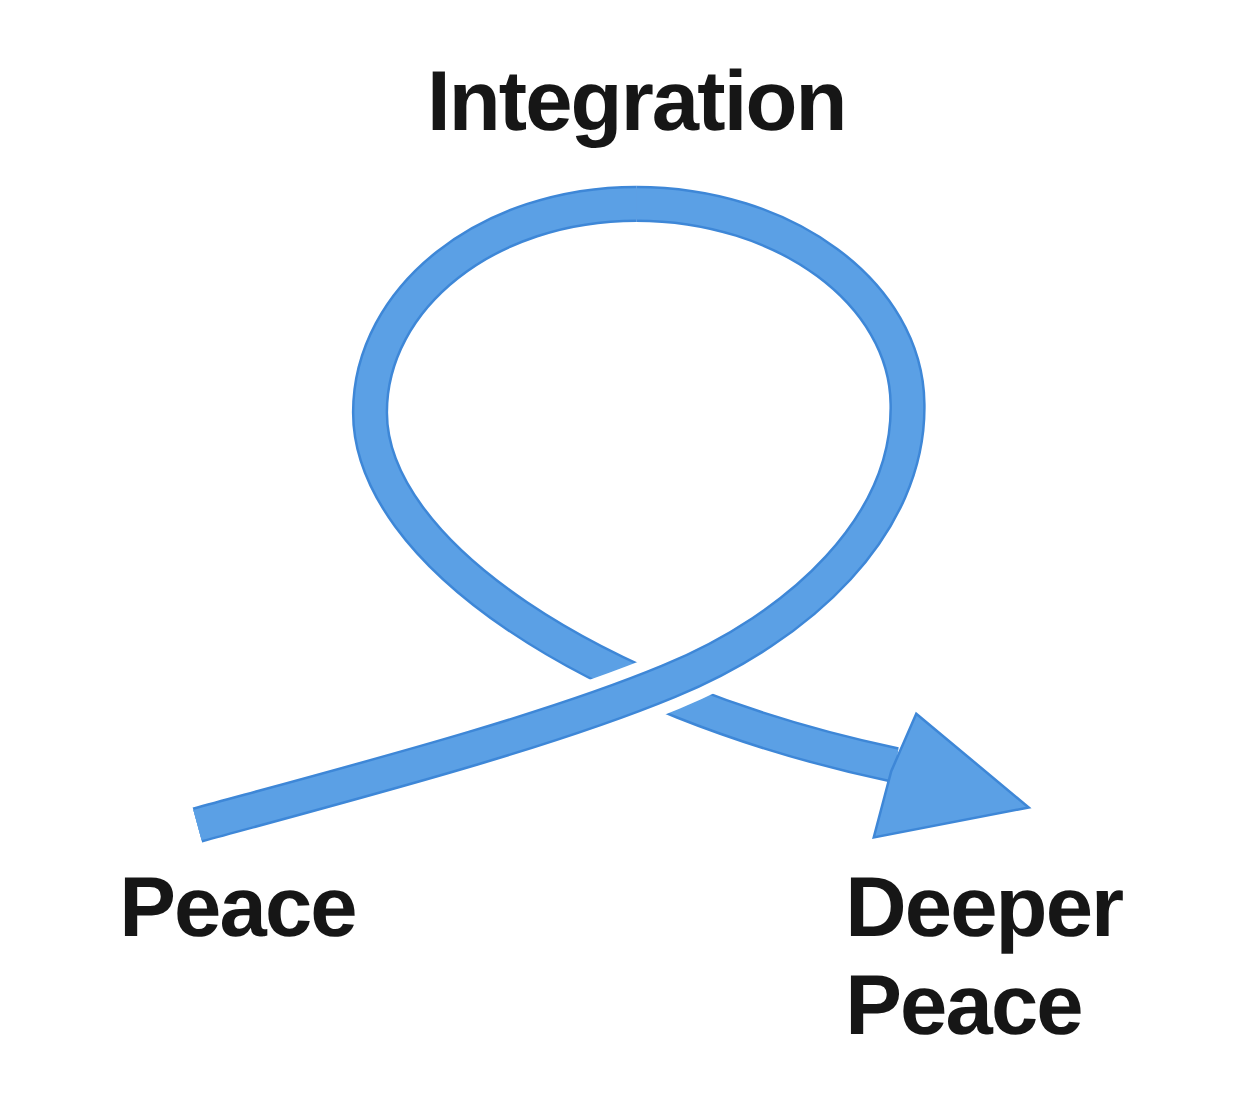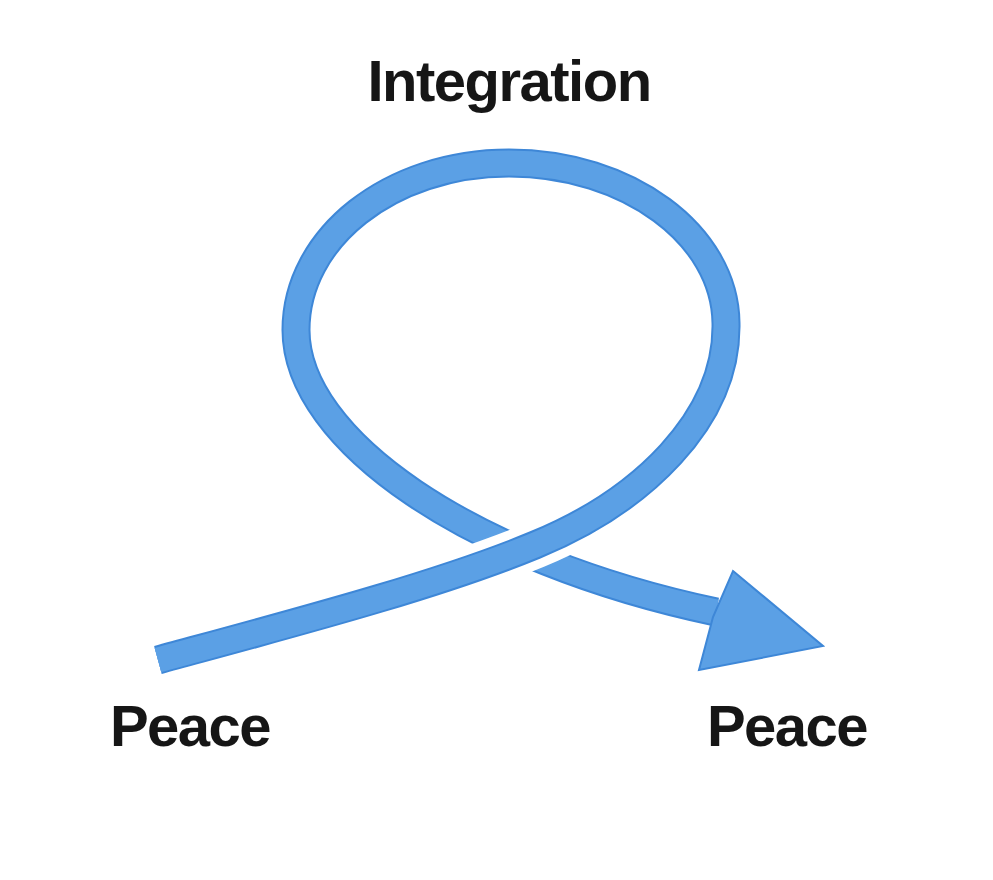--- a/index.html
+++ b/index.html
@@ -18,21 +18,21 @@
   .stage svg {
     position: absolute;
     left: 0;
     top: 0;
   }
   .label {
     position: absolute;
     transform: translateX(-50%);
     color: var(--text, #161616);
     font-weight: 700;
-    font-size: 58px;
+    font-size: 68px;
     letter-spacing: -1.5px;
     line-height: 78px;
     white-space: nowrap;
     text-align: left;
   }
 </style>
 </head>
 <body>
 
 <div class="stage">
@@ -47,16 +47,17 @@
     <polygon points="733,571 823,646 699,670 713,617" stroke-width="2" stroke-linejoin="miter" fill="#5ba0e5" stroke="#3e87d7"></polygon>
 
     <path d="M 158 660 C 290 624 436 586 535 545 C 640 502 728 420 726 323 C 725 235 628 163 509 163" fill="none" stroke-width="47" stroke-linecap="butt" stroke="#ffffff"></path>
     <path d="M 158 660 C 290 624 436 586 535 545 C 640 502 728 420 726 323 C 725 235 628 163 509 163" fill="none" stroke-width="29" stroke-linecap="butt" stroke="#3e87d7"></path>
     <path d="M 158 660 C 290 624 436 586 535 545 C 640 502 728 420 726 323 C 725 235 628 163 509 163" fill="none" stroke-width="25" stroke-linecap="butt" stroke="#5ba0e5"></path>
   </svg>
 
   <div class="label" style="left:190px; top:687px;">Peace</div>
 
   <div class="label" style="left:787px; top:687px;">
+    <div>Deeper</div>
     <div>Peace</div>
   </div>
 
 </div>
 
 </body></html>

